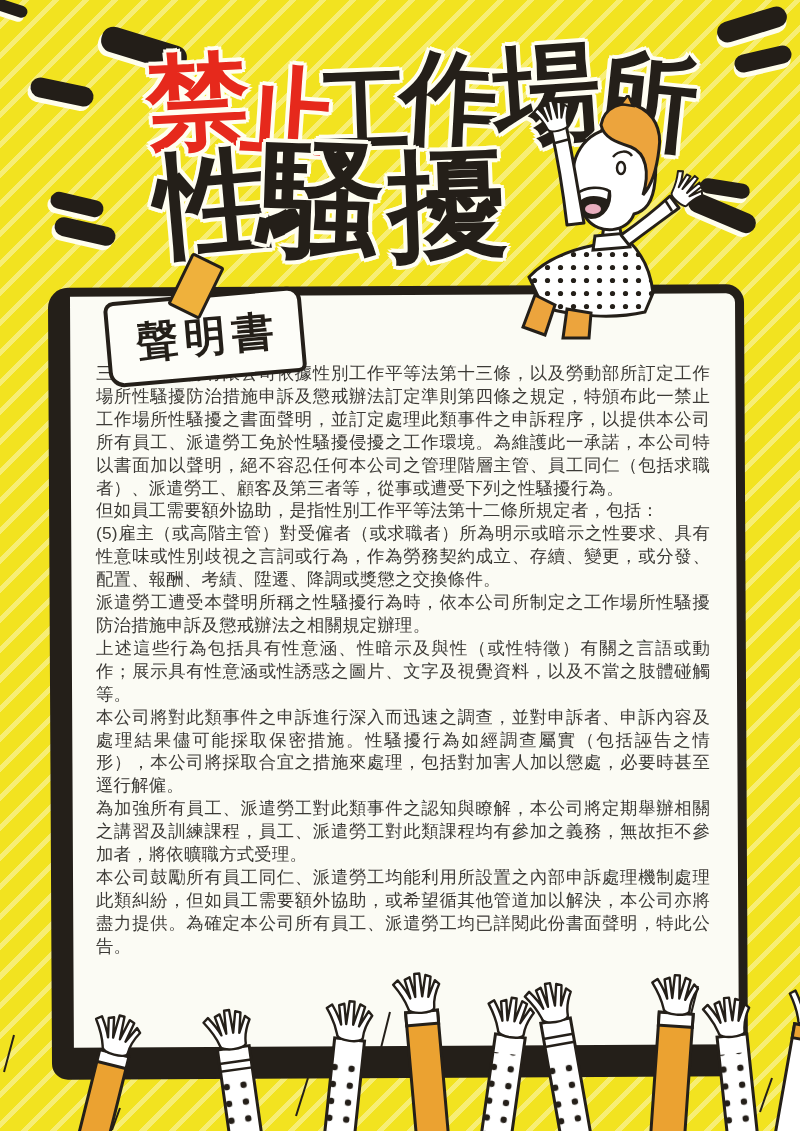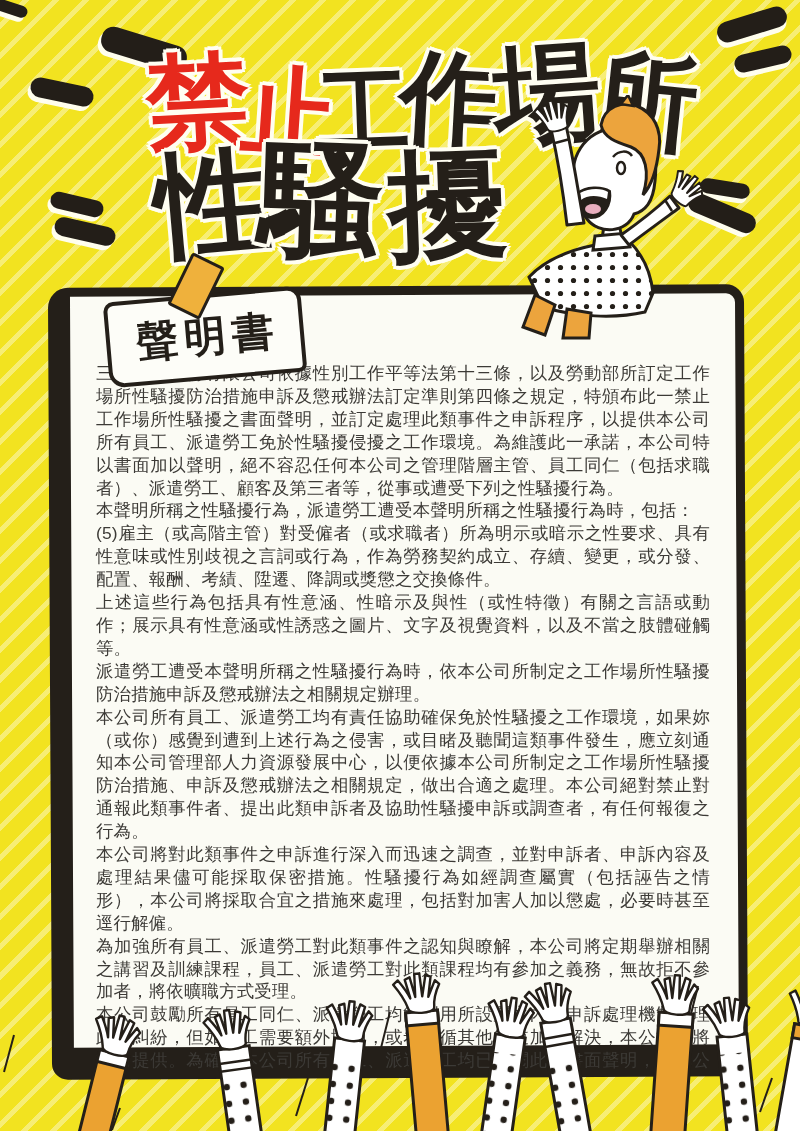--- a/index.html
+++ b/index.html
@@ -67,25 +67,24 @@
     <span class="tchar" style="left:594px;top:50px;font-size:104px;transform:rotate(6deg);">所</span>
     <span class="tchar" style="left:156px;top:146px;font-size:114px;transform:rotate(-5deg);">性</span>
     <span class="tchar" style="left:260px;top:138px;font-size:124px;transform:rotate(2deg);">騷</span>
     <span class="tchar" style="left:388px;top:144px;font-size:120px;transform:rotate(-2deg);">擾</span>
   </div>
 
   <div class="paper"></div>
 
   <div class="declaration">
     <p>三立電視股份有限公司依據性別工作平等法第十三條，以及勞動部所訂定工作場所性騷擾防治措施申訴及懲戒辦法訂定準則第四條之規定，特頒布此一禁止工作場所性騷擾之書面聲明，並訂定處理此類事件之申訴程序，以提供本公司所有員工、派遣勞工免於性騷擾侵擾之工作環境。為維護此一承諾，本公司特以書面加以聲明，絕不容忍任何本公司之管理階層主管、員工同仁（包括求職者）、派遣勞工、顧客及第三者等，從事或遭受下列之性騷擾行為。</p>
-    <p>本聲明所稱之性騷擾行為，派遣勞工遭受本聲明所稱之性騷擾行為時，包括：</p>
+    <p>但如員工需要額外協助，是指性別工作平等法第十二條所規定者，包括：</p>
     <p>(5)雇主（或高階主管）對受僱者（或求職者）所為明示或暗示之性要求、具有性意味或性別歧視之言詞或行為，作為勞務契約成立、存續、變更，或分發、配置、報酬、考績、陞遷、降調或獎懲之交換條件。</p>
+    <p>派遣勞工遭受本聲明所稱之性騷擾行為時，依本公司所制定之工作場所性騷擾防治措施申訴及懲戒辦法之相關規定辦理。</p>
     <p>上述這些行為包括具有性意涵、性暗示及與性（或性特徵）有關之言語或動作；展示具有性意涵或性誘惑之圖片、文字及視覺資料，以及不當之肢體碰觸等。</p>
-    <p>派遣勞工遭受本聲明所稱之性騷擾行為時，依本公司所制定之工作場所性騷擾防治措施申訴及懲戒辦法之相關規定辦理。</p>
-    <p>本公司所有員工、派遣勞工均有責任協助確保免於性騷擾之工作環境，如果妳（或你）感覺到遭到上述行為之侵害，或目睹及聽聞這類事件發生，應立刻通知本公司管理部人力資源發展中心，以便依據本公司所制定之工作場所性騷擾防治措施、申訴及懲戒辦法之相關規定，做出合適之處理。本公司絕對禁止對通報此類事件者、提出此類申訴者及協助性騷擾申訴或調查者，有任何報復之行為。</p>
     <p>本公司將對此類事件之申訴進行深入而迅速之調查，並對申訴者、申訴內容及處理結果儘可能採取保密措施。性騷擾行為如經調查屬實（包括誣告之情形），本公司將採取合宜之措施來處理，包括對加害人加以懲處，必要時甚至逕行解僱。</p>
     <p>為加強所有員工、派遣勞工對此類事件之認知與瞭解，本公司將定期舉辦相關之講習及訓練課程，員工、派遣勞工對此類課程均有參加之義務，無故拒不參加者，將依曠職方式受理。</p>
     <p>本公司鼓勵所有員工同仁、派遣勞工均能利用所設置之內部申訴處理機制處理此類糾紛，但如員工需要額外協助，或希望循其他管道加以解決，本公司亦將盡力提供。為確定本公司所有員工、派遣勞工均已詳閱此份書面聲明，特此公告。</p>
   </div>
 
   <div class="note">
     <span class="note-label">聲明書</span>
   </div>
   <div class="tape"></div>
 

